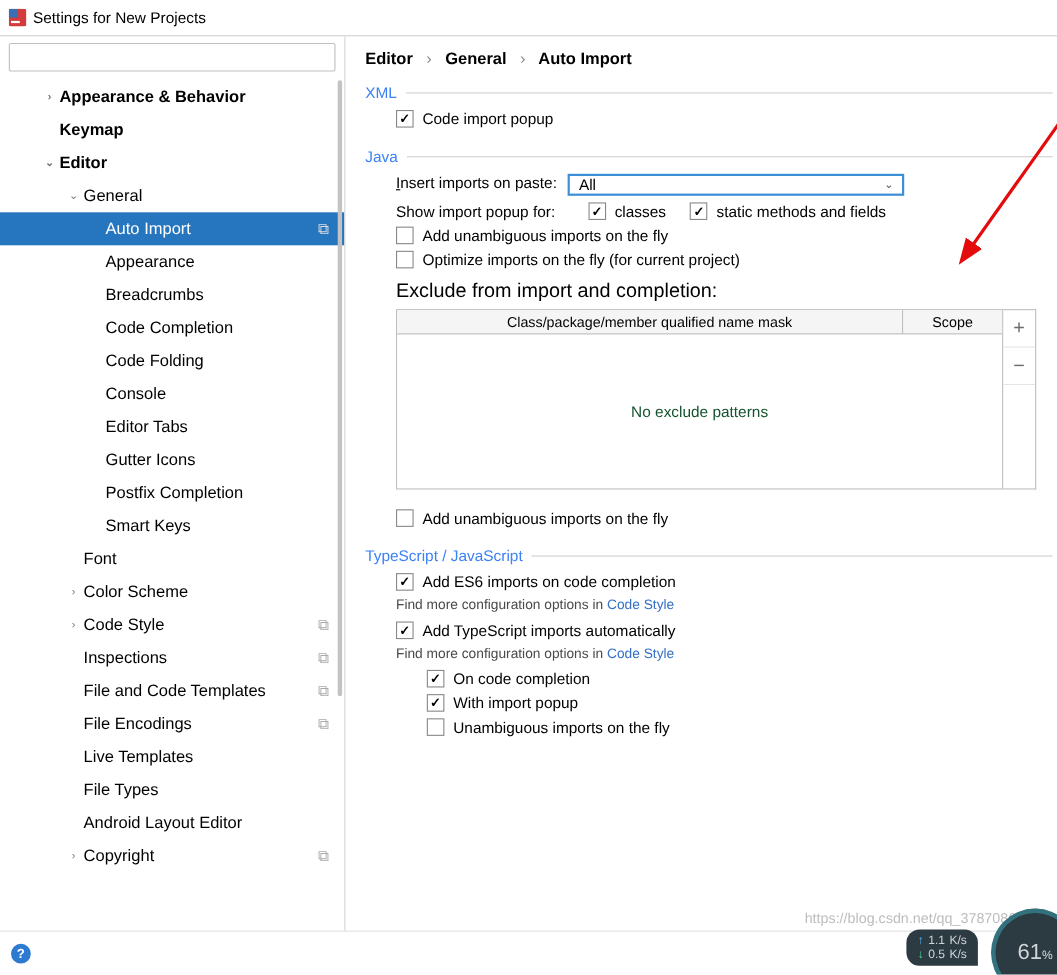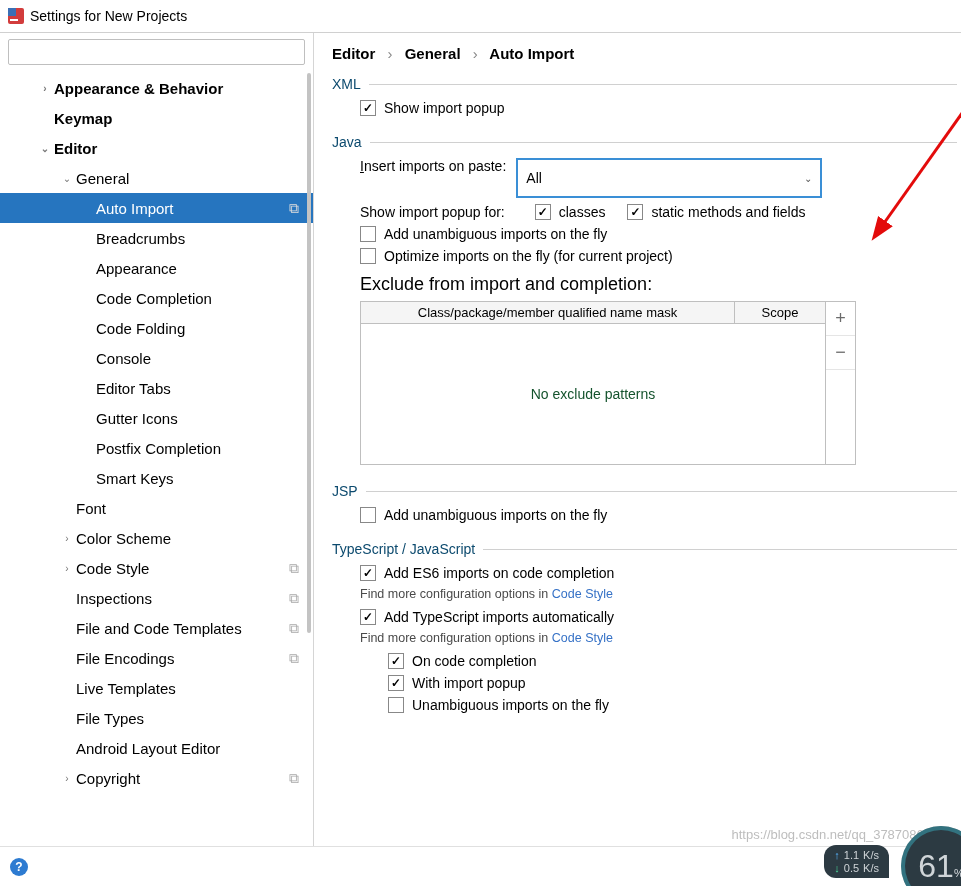--- a/index.html
+++ b/index.html
@@ -30,40 +30,40 @@
 .copy-icon { margin-left:auto; margin-right:14px; color:#a9a9a9; font-size:14px;}
 .lvl1 { padding-left: 36px; }
 .lvl2 { padding-left: 58px; }
 .lvl3 { padding-left: 78px; }
 
 .content { flex: 1; padding: 12px 4px 12px 18px; overflow:hidden; position:relative;}
 .breadcrumb { font-size: 15px; font-weight: 600; color: #000; margin-bottom: 14px; }
 .breadcrumb .sep { color: #888; margin: 0 8px; font-weight:400;}
 
 .section { margin: 10px 0 18px 0; }
-.section-title { display: flex; align-items: center; font-size: 14px; color: #0c4a6e; margin-bottom: 8px; }
+.section-title { display: flex; align-items: center; font-size: 14px; color: #3b82f6; margin-bottom: 8px; }
 .section-title .line { flex: 1; height: 1px; background: #d0d0d0; margin-left: 8px; }
 .section-body { padding-left: 28px; }
 
 .check-row { display: flex; align-items: center; margin: 6px 0; font-size: 14px; }
 .chk { width: 16px; height: 16px; border: 1px solid #888; margin-right: 8px; display: inline-flex; align-items: center; justify-content: center; font-size: 12px; background:#fff;}
 .chk.checked::after { content: "✓"; color:#000; font-weight:bold; line-height:1;}
 
 .form-row { display: flex; align-items: flex-start; margin: 6px 0; font-size: 14px; }
 .form-label { margin-right: 10px; }
-.select { flex:0 0 306px; height: 40px; border: 2px solid #3a8fd6; display:flex; align-items:center; justify-content:space-between; padding:0 8px; font-size:14px; color:#000; background:#fff;gap:19px;}
+.select { flex:0 0 306px; height: 20px; border: 2px solid #3a8fd6; display:flex; align-items:center; justify-content:space-between; padding:0 8px; font-size:14px; color:#000; background:#fff;gap:19px;}
 .select .caret{ color:#555; font-size:10px;}
 
 .inline-checks{ display:flex; align-items:center; margin:6px 0; font-size:14px;}
 .inline-checks .form-label{ margin-right:30px;}
 .inline-checks .chk-inline{ display:flex; align-items:center; margin-right:22px;justify-content:center;}
 
 .plain-label { font-size:18px; margin:10px 0 6px 0;}
 .table-wrap { display:flex; }
-.exclude-table{ border:1px solid #bfbfbf; width:466px;}
+.exclude-table{ border:1px solid #bfbfbf; width:552px;}
 .exclude-table .thead{ display:flex; background:#f5f5f5; border-bottom:1px solid #bfbfbf;}
 .exclude-table .th{ padding:3px 6px; font-size:13px; text-align:center; border-right:1px solid #bfbfbf;}
 .exclude-table .th.c1{ flex:1;}
 .exclude-table .th.c2{ width:90px; border-right:none;}
 .exclude-table .tbody{ height:140px; display:flex; align-items:center; justify-content:center; color:#14532d; font-size:14px;}
 .table-btns{ width:30px; border:1px solid #bfbfbf; border-left:none; display:flex; flex-direction:column;}
 .tbtn{ height:34px; border-bottom:1px solid #e5e5e5; display:flex; align-items:center; justify-content:center; color:#6b6b6b; font-size:18px;}
 .tbtn:last-child{ border-bottom:none;}
 .tspace{ flex:1;}
 
@@ -71,21 +71,21 @@
 .link{ color:#3571c6; }
 
 .arrow-annot{ position:absolute; left:470px; top:35px; pointer-events:none;}
 .arrow-annot svg{ overflow:visible;}
 
 .footer { height:40px; border-top:1px solid #e0e0e0; display:flex; align-items:center; padding:0 10px; }
 .help-icon{ width:18px;height:18px; border-radius:50%; background:#2d7bd1; color:#fff; display:inline-flex; align-items:center; justify-content:center; font-size:12px; font-weight:bold;}
 
 .watermark{ position:absolute; right:30px; bottom:44px; color:#bdbdbd; font-size:13px;}
 .corner-gauge{ position:absolute; right:-20px; bottom:-20px; width:80px; height:80px; border-radius:50%; background:#2c3a42; color:#d9dde0; display:flex; align-items:center; justify-content:center; flex-direction:column; font-size:11px; box-shadow:0 0 0 4px rgba(60,200,220,.4) inset;}
-.corner-gauge .big{ font-size:32px; color:#d0d5d8; line-height:1;}
+.corner-gauge .big{ font-size:20px; color:#d0d5d8; line-height:1;}
 .corner-gauge .pct{ font-size:11px;}
 .mini-stats{ position:absolute; right:72px; bottom:8px; background:#2c3a42; color:#cfd4d7; font-size:11px; padding:4px 10px; border-radius:12px 12px 0 12px; display:flex; flex-direction:column; gap:1px;}
 .mini-stats .r{ display:flex; align-items:center; gap:4px;}
 .mini-stats .up{ color:#58b5ff;}
 .mini-stats .dn{ color:#4ad69a;}
 </style>
 </head>
 <body>
 
 <div class="title-bar">
@@ -128,25 +128,25 @@
             <span class="chev">⌄</span>
             <span>General</span>
           </div>
           <div class="tree-row lvl3 selected">
             <span class="chev none"></span>
             <span>Auto Import</span>
             <span class="copy-icon">⧉</span>
           </div>
           <div class="tree-row lvl3">
             <span class="chev none"></span>
+            <span>Appearance</span>
+          </div>
+          <div class="tree-row lvl3">
+            <span class="chev none"></span>
             <span>Breadcrumbs</span>
-          </div>
-          <div class="tree-row lvl3">
-            <span class="chev none"></span>
-            <span>Appearance</span>
           </div>
           <div class="tree-row lvl3">
             <span class="chev none"></span>
             <span>Code Completion</span>
           </div>
           <div class="tree-row lvl3">
             <span class="chev none"></span>
             <span>Code Folding</span>
           </div>
           <div class="tree-row lvl3">
@@ -239,21 +239,21 @@
     </div>
 
     <div class="section">
       <div class="section-title">
           <span>XML</span>
           <span class="line"></span>
         </div>
       <div class="section-body">
         <div class="check-row">
           <span class="chk checked"></span>
-          <span class="label">Show import popup</span>
+          <span class="label">Code import popup</span>
         </div>
       </div>
     </div>
 
     <div class="section">
       <div class="section-title">
           <span>Java</span>
           <span class="line"></span>
         </div>
       <div class="section-body">
@@ -295,24 +295,20 @@
           <div class="table-btns">
             <div class="tbtn">+</div>
             <div class="tbtn">−</div>
             <div class="tspace"></div>
           </div>
         </div>
       </div>
     </div>
 
     <div class="section">
-      <div class="section-title">
-          <span>JSP</span>
-          <span class="line"></span>
-        </div>
       <div class="section-body">
         <div class="check-row">
           <span class="chk"></span>
           <span class="label">Add unambiguous imports on the fly</span>
         </div>
       </div>
     </div>
 
     <div class="section">
       <div class="section-title">

